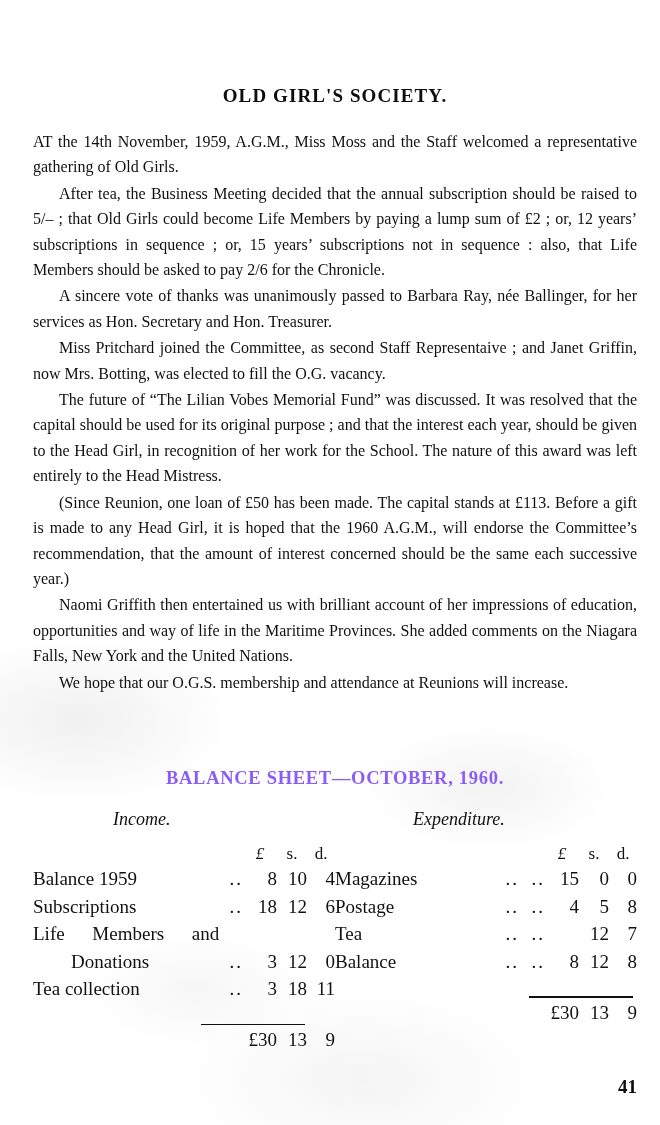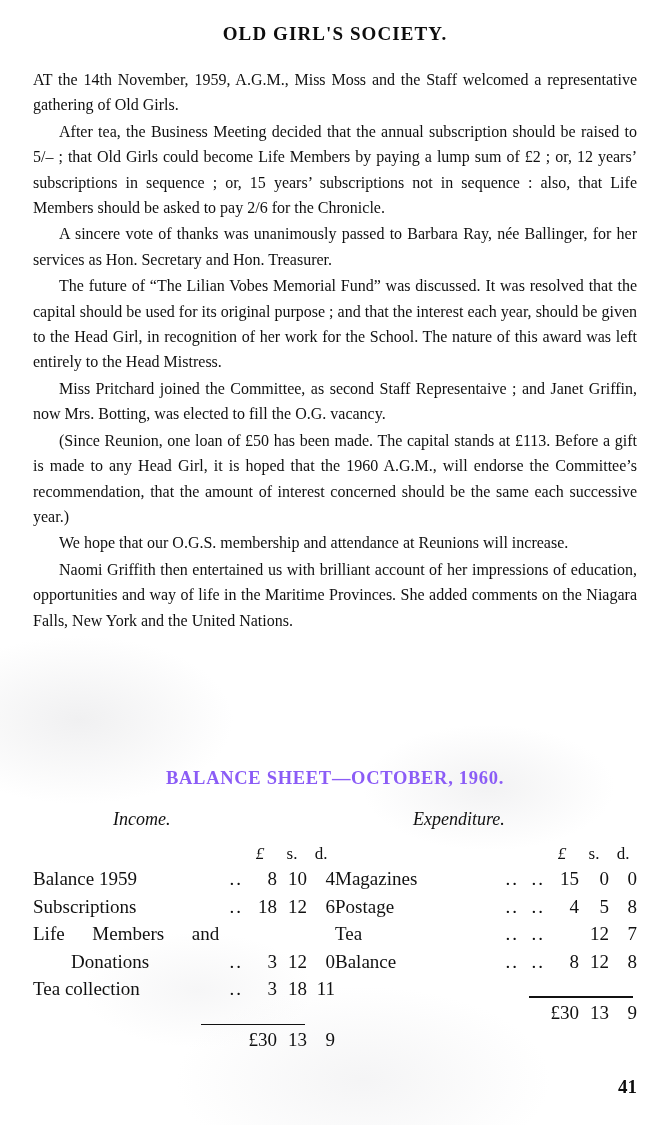--- a/index.html
+++ b/index.html
@@ -42,21 +42,21 @@
     top: 0;
     width: 604px;
   }
 
   h1.title {
     font-size: 19px;
     font-weight: bold;
     text-align: center;
     letter-spacing: 1.1px;
     margin: 0;
-    padding-top: 23px;
+    padding-top: 85px;
     color: #0d0d0d;
   }
 
   p.body-par {
     font-size: 16px;
     line-height: 25.4px;
     text-align: justify;
     text-align-last: left;
     margin: 0;
     text-indent: 26px;
@@ -199,25 +199,25 @@
 <div class="paper-texture"></div>
 
 <div class="page">
 
   <div class="content">
     <h1 class="title">OLD GIRL'S SOCIETY.</h1>
 
     <p class="body-par first">AT the 14th November, 1959, A.G.M., Miss Moss and the Staff welcomed a representative gathering of Old Girls.</p>
     <p class="body-par">After tea, the Business Meeting decided that the annual subscription should be raised to 5/– ; that Old Girls could become Life Members by paying a lump sum of £2 ; or, 12 years’ subscriptions in sequence ; or, 15 years’ subscriptions not in sequence : also, that Life Members should be asked to pay 2/6 for the Chronicle.</p>
     <p class="body-par">A sincere vote of thanks was unanimously passed to Barbara Ray, née Ballinger, for her services as Hon. Secretary and Hon. Treasurer.</p>
+    <p class="body-par">Miss Pritchard joined the Committee, as second Staff Representaive ; and Janet Griffin, now Mrs. Botting, was elected to fill the O.G. vacancy.</p>
     <p class="body-par">The future of “The Lilian Vobes Memorial Fund” was discussed. It was resolved that the capital should be used for its original purpose ; and that the interest each year, should be given to the Head Girl, in recognition of her work for the School.   The nature of this award was left entirely to the Head Mistress.</p>
-    <p class="body-par">Miss Pritchard joined the Committee, as second Staff Representaive ; and Janet Griffin, now Mrs. Botting, was elected to fill the O.G. vacancy.</p>
     <p class="body-par">(Since Reunion, one loan of £50 has been made.   The capital stands at £113.   Before a gift is made to any Head Girl, it is hoped that the 1960 A.G.M., will endorse the Committee’s recommendation, that the amount of interest concerned should be the same each successive year.)</p>
+    <p class="body-par">Naomi Griffith then entertained us with brilliant account of her impressions of education, opportunities and way of life in the Maritime Provinces.   She added comments on the Niagara Falls, New York and the United Nations.</p>
     <p class="body-par">We hope that our O.G.S. membership and attendance at Reunions will increase.</p>
-    <p class="body-par">Naomi Griffith then entertained us with brilliant account of her impressions of education, opportunities and way of life in the Maritime Provinces.   She added comments on the Niagara Falls, New York and the United Nations.</p>
   </div>
 
   <div class="balance-block">
     <h2 class="balance-title">BALANCE SHEET—OCTOBER, 1960.</h2>
 
     <div class="ledger">
 
       <div class="ledger-col income-col">
         <div class="col-heading">Income.</div>
 

